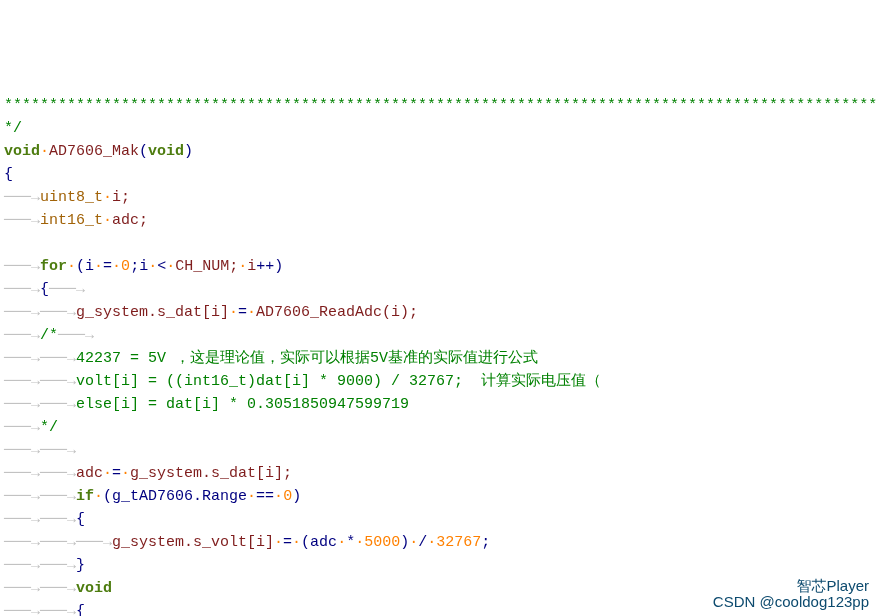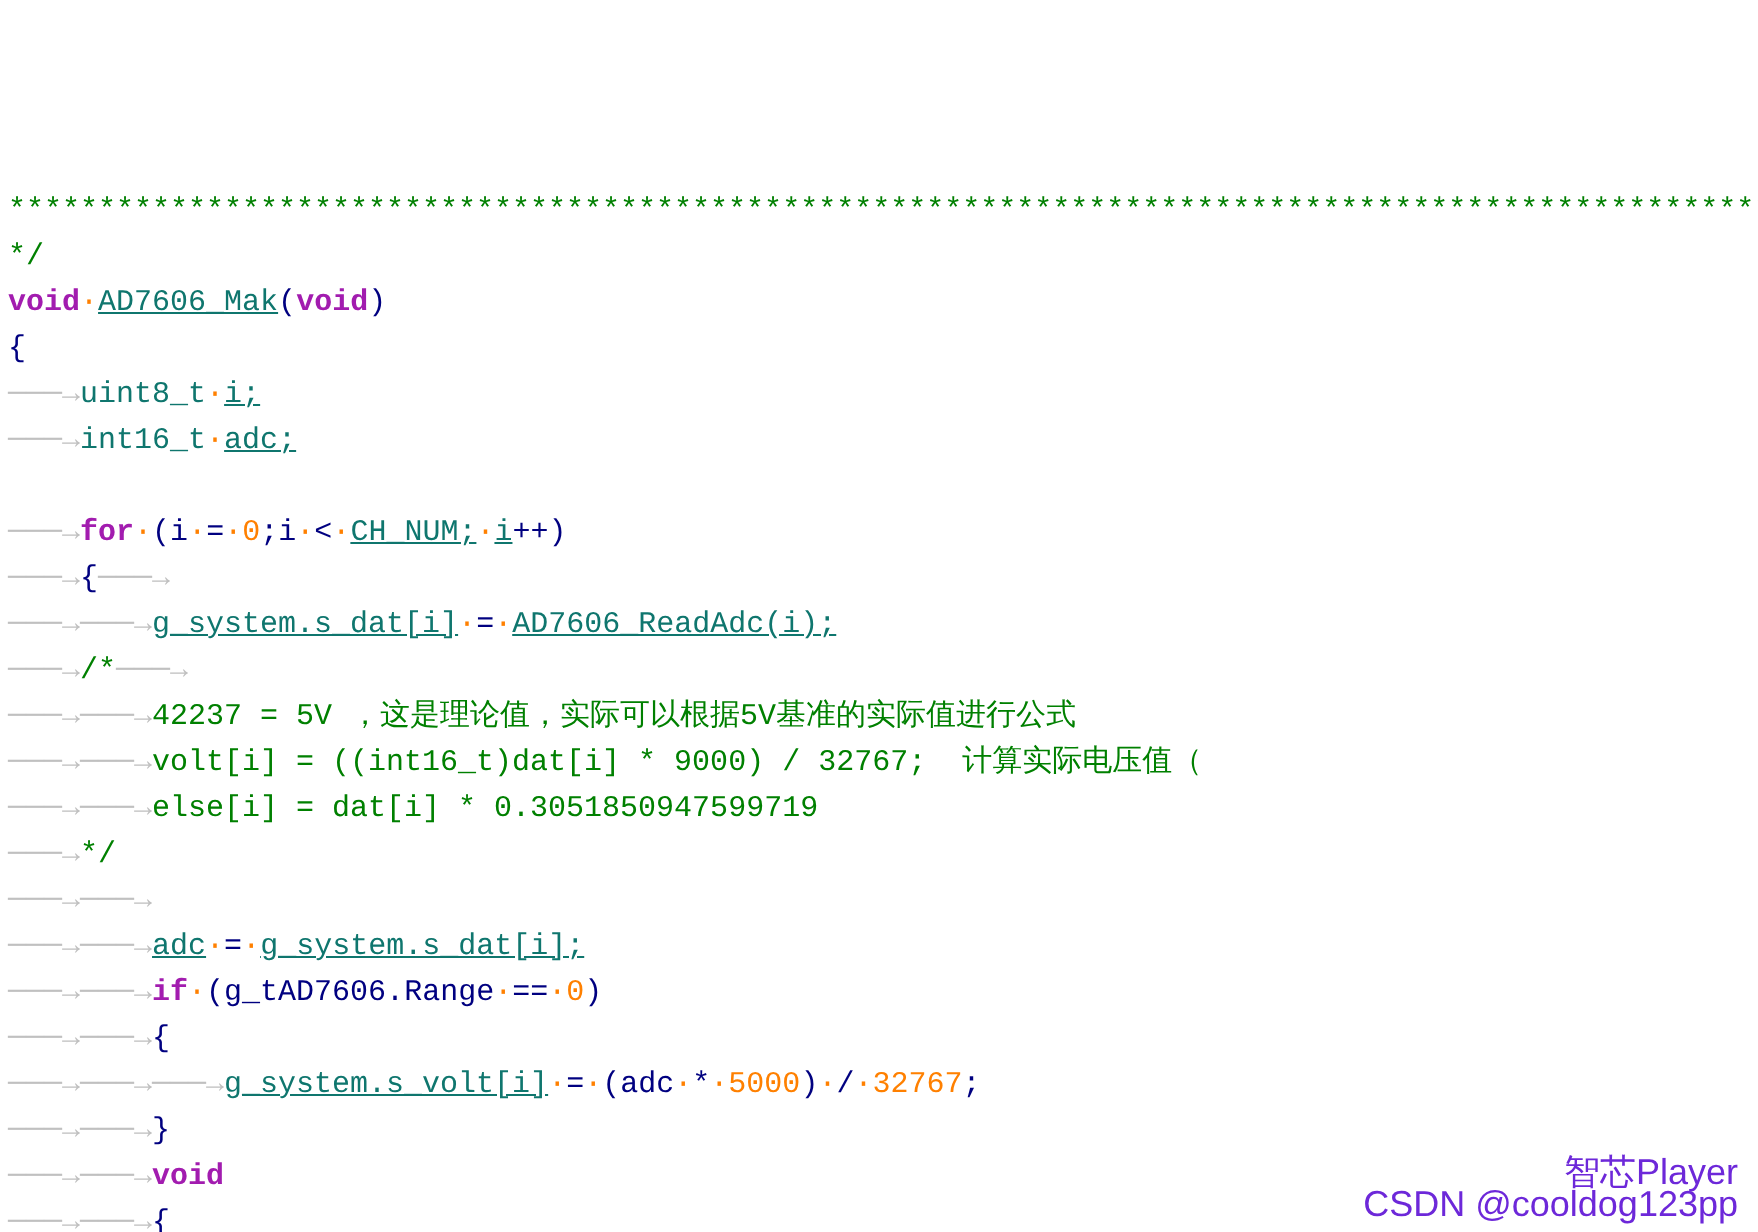--- a/index.html
+++ b/index.html
@@ -11,34 +11,34 @@
     background: #ffffff;
     color: #000000;
     white-space: pre;
     overflow: hidden;
     width: 879px;
     height: 616px;
     box-sizing: border-box;
     position: relative;
   }
   .green { color: #008000; }
-  .blue { color: #a21caf; font-weight: bold; }
+  .blue { color: #4d7c0f; font-weight: bold; }
   .navy { color: #000080; }
-  .purple { color: #0f766e; }
+  .purple { color: #a16207; }
   .orange { color: #ff8000; }
-  .black { color: #0f766e; text-decoration: underline; }
+  .black { color: #7f1d1d; }
   .whitespace { color: #ff8000; }
   .arrow { color: #c0c0c0; }
   .watermark {
     position: absolute;
     right: 10px;
     bottom: 6px;
     font-family: sans-serif;
-    font-size: 18px;
-    color: #6d28d9;
+    font-size: 15px;
+    color: #0c4a6e;
     text-align: right;
     line-height: 16px;
     white-space: normal;
   }
 </style>
 </head>
 <body>
 
 
 

